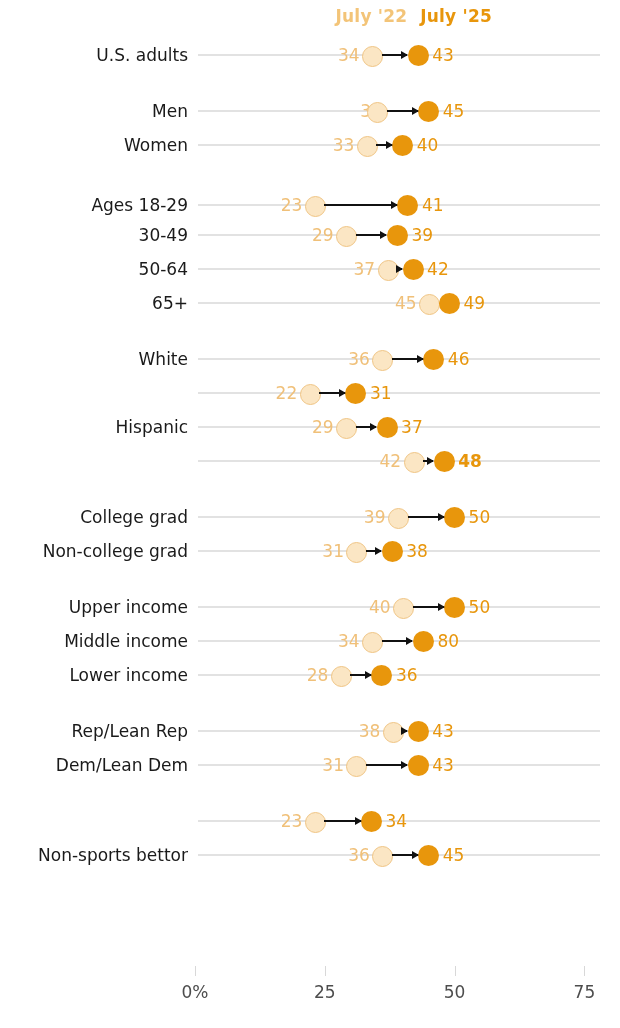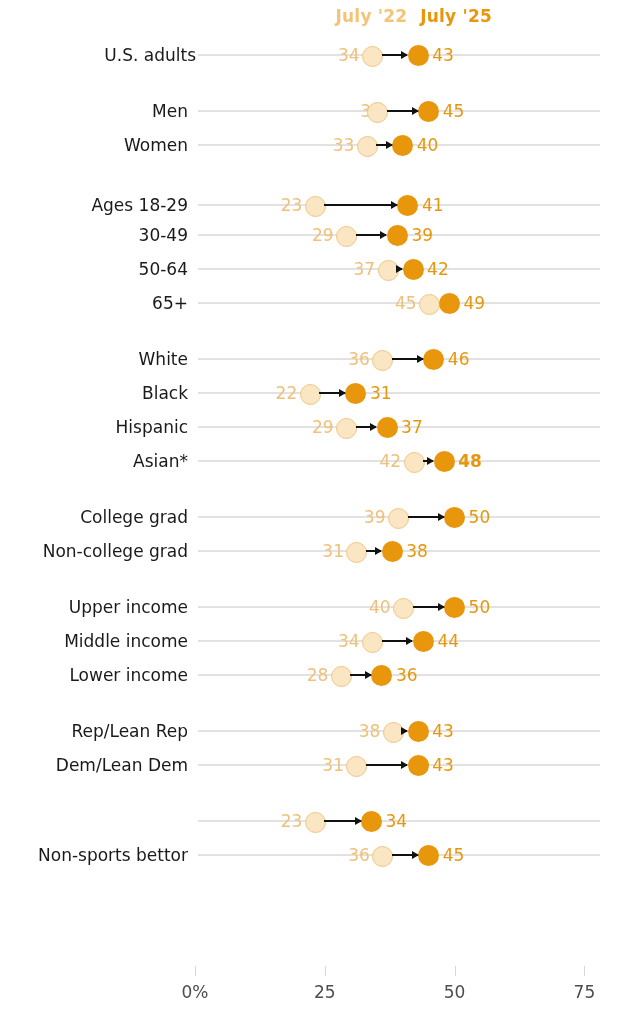--- a/index.html
+++ b/index.html
@@ -119,21 +119,21 @@
   }
 </style>
 </head>
 <body>
 
 <div id="chart">
   <div class="legend start" style="left: 335.538px;">July '22</div>
   <div class="legend end" style="left: 420.269px;">July '25</div>
   <div id="rows">
       <div class="row" style="top: 42px;">
-        <div class="rowlabel" style="width: 188px; left: 8px; text-align: right;">U.S. adults</div>
+        <div class="rowlabel" style="width: 188px; left: 0px; text-align: right;">U.S. adults</div>
         <div class="track" style="left: 198px; width: 402px;"></div>
         <div class="val start" style="left: 359.538px; transform: translateX(-100%);">34</div>
         <div class="arrow" style="left: 381.538px; width: 25.7308px;"></div>
         <div class="dot start" style="left: 371.538px;"></div>
         <div class="dot end" style="left: 418.269px;"></div>
         <div class="val end" style="left: 432.269px;">43</div>
       </div>
       <div class="row" style="top: 98px;">
         <div class="rowlabel" style="width: 188px; left: 0px;">Men</div>
         <div class="track" style="left: 198px; width: 402px;"></div>
@@ -190,39 +190,37 @@
       <div class="row" style="top: 346px;">
         <div class="rowlabel" style="width: 188px; left: 0px;">White</div>
         <div class="track" style="left: 198px; width: 402px;"></div>
         <div class="val start" style="left: 369.923px; transform: translateX(-100%);">36</div>
         <div class="arrow" style="left: 391.923px; width: 30.9231px;"></div>
         <div class="dot start" style="left: 381.923px;"></div>
         <div class="dot end" style="left: 433.846px;"></div>
         <div class="val end" style="left: 447.846px;">46</div>
       </div>
       <div class="row" style="top: 380px;">
-        <div class="rowlabel" style="width: 188px; left: 0px;">Black</div>
         <div class="track" style="left: 198px; width: 402px;"></div>
         <div class="val start" style="left: 297.231px; transform: translateX(-100%);">22</div>
         <div class="arrow" style="left: 319.231px; width: 25.7308px;"></div>
         <div class="dot start" style="left: 309.231px;"></div>
         <div class="dot end" style="left: 355.962px;"></div>
         <div class="val end" style="left: 369.962px;">31</div>
       </div>
       <div class="row" style="top: 414px;">
         <div class="rowlabel" style="width: 188px; left: 0px;">Hispanic</div>
         <div class="track" style="left: 198px; width: 402px;"></div>
         <div class="val start" style="left: 333.577px; transform: translateX(-100%);">29</div>
         <div class="arrow" style="left: 355.577px; width: 20.5385px;"></div>
         <div class="dot start" style="left: 345.577px;"></div>
         <div class="dot end" style="left: 387.115px;"></div>
         <div class="val end" style="left: 401.115px;">37</div>
       </div>
       <div class="row" style="top: 448px;">
-        <div class="rowlabel" style="width: 188px; left: 0px;">Asian*</div>
         <div class="track" style="left: 198px; width: 402px;"></div>
         <div class="val start" style="left: 401.077px; transform: translateX(-100%);">42</div>
         <div class="arrow" style="left: 423.077px; width: 10.1538px;"></div>
         <div class="dot start" style="left: 413.077px;"></div>
         <div class="dot end" style="left: 444.231px;"></div>
         <div class="val end" style="left: 458.231px; font-weight: bold;">48</div>
       </div>
       <div class="row" style="top: 504px;">
         <div class="rowlabel" style="width: 188px; left: 0px;">College grad</div>
         <div class="track" style="left: 198px; width: 402px;"></div>
@@ -250,21 +248,21 @@
         <div class="dot end" style="left: 454.615px;"></div>
         <div class="val end" style="left: 468.615px;">50</div>
       </div>
       <div class="row" style="top: 628px;">
         <div class="rowlabel" style="width: 188px; left: 0px;">Middle income</div>
         <div class="track" style="left: 198px; width: 402px;"></div>
         <div class="val start" style="left: 359.538px; transform: translateX(-100%);">34</div>
         <div class="arrow" style="left: 381.538px; width: 30.9231px;"></div>
         <div class="dot start" style="left: 371.538px;"></div>
         <div class="dot end" style="left: 423.462px;"></div>
-        <div class="val end" style="left: 437.462px;">44</div>
+        <div class="val end" style="left: 437.462px;">80</div>
       </div>
       <div class="row" style="top: 662px;">
         <div class="rowlabel" style="width: 188px; left: 0px;">Lower income</div>
         <div class="track" style="left: 198px; width: 402px;"></div>
         <div class="val start" style="left: 328.385px; transform: translateX(-100%);">28</div>
         <div class="arrow" style="left: 350.385px; width: 20.5385px;"></div>
         <div class="dot start" style="left: 340.385px;"></div>
         <div class="dot end" style="left: 381.923px;"></div>
         <div class="val end" style="left: 395.923px;">36</div>
       </div>

